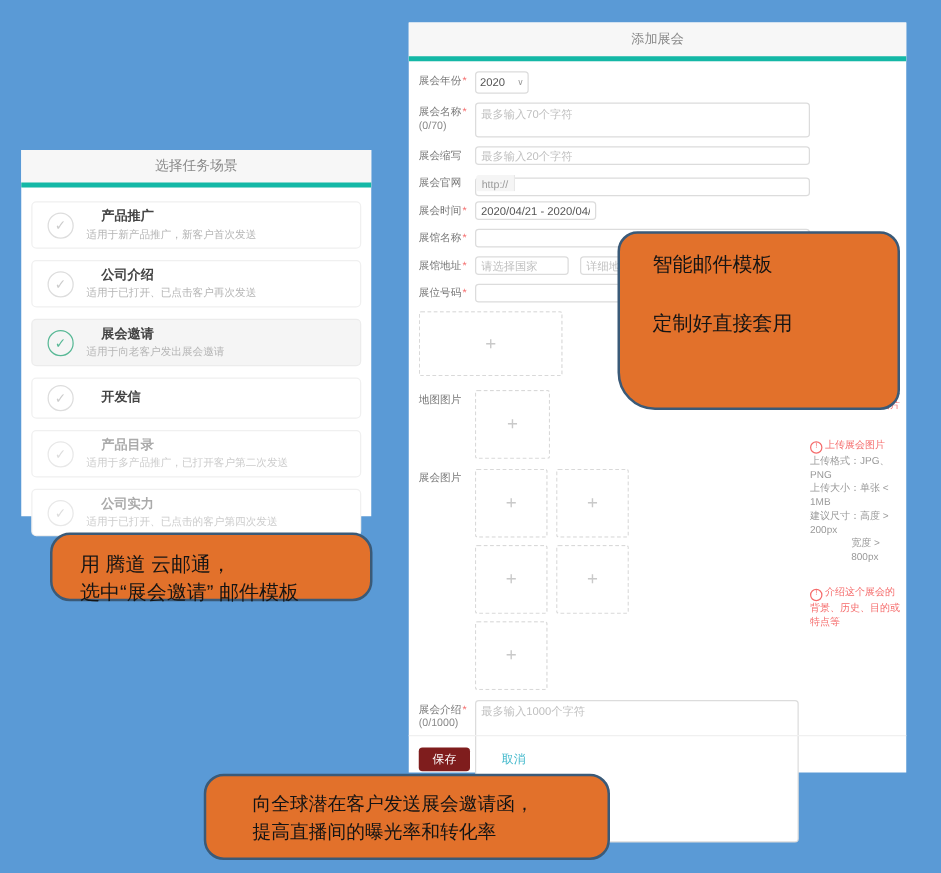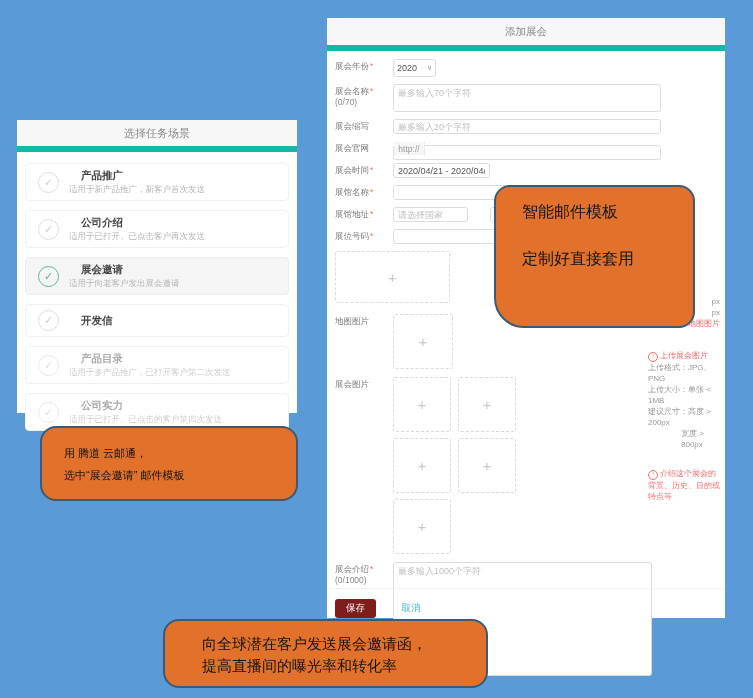--- a/index.html
+++ b/index.html
@@ -1,21 +1,21 @@
 <!DOCTYPE html>
 <html><head>
 <meta charset="utf-8">
 <style>
   html,body{margin:0;padding:0;}
   body{background:#5a9ad6;font-family:"Liberation Sans","DejaVu Sans",sans-serif;}
   .stage{position:relative;width:753px;height:698px;background:#5a9ad6;overflow:hidden;}
 
   
   .panel{position:absolute;background:#fff;z-index:1;}
-  .panel-head{background:#f7f7f7;border-bottom:6px solid #14b8a6;text-align:center;color:#8a8a8a;}
+  .panel-head{background:#f7f7f7;border-bottom:4px solid #14b8a6;text-align:center;color:#8a8a8a;}
 
   
   .scenario{left:17px;top:120px;width:280px;height:293px;}
   .scenario .panel-head{height:26px;line-height:26px;font-size:11px;}
   .scenario .items{padding:11px 8px 0 8px;}
   .card{display:flex;align-items:center;border:1px solid #f0f0f0;border-radius:4px;
         padding:5px 8px;margin-bottom:9px;background:#fff;cursor:pointer;}
   .card.selected{background:#f5f5f5;border-color:#ececec;}
   .circle{width:19px;height:19px;border-radius:50%;border:1px solid #ddd;flex-shrink:0;
           display:flex;align-items:center;justify-content:center;color:#ccc;font-size:11px;margin:0 10px 0 4px;}
@@ -24,21 +24,21 @@
   .card .t{font-size:10.5px;line-height:13px;color:#444;font-weight:bold;margin-left:12px;}
   .card .d{font-size:8.5px;line-height:11px;color:#b5b5b5;margin-top:2px;}
   .card .d:empty{display:none;}
   .card.disabled .t{color:#aaa;font-weight:bold;}
   .card.disabled .d{color:#ccc;}
 
   
   .form-panel{left:327px;top:18px;width:398px;height:600px;}
   .form-panel .panel-head{height:27px;line-height:27px;font-size:10.5px;}
   .rows{padding:8px 8px 0 8px;}
-  .row{display:flex;margin-bottom:7px;gap:13px;}
+  .row{display:flex;margin-bottom:7px;}
   .lbl{width:45px;flex-shrink:0;font-size:8.5px;color:#777;line-height:11px;padding-top:2px;}
   .req{color:#f56c6c;margin-left:1px;}
   .cnt{color:#888;}
   input,textarea{font-family:inherit;font-size:9px;color:#555;border:1px solid #dcdcdc;border-radius:3px;
                  padding:2px 4px;outline:none;box-sizing:border-box;background:#fff;}
   input::placeholder,textarea::placeholder{color:#c0c0c0;}
   .in-std{width:268px;height:15px;}
   .in-time{width:97px;height:15px;}
   .in-country{width:75px;height:15px;margin-right:9px;}
   .in-detail{width:90px;height:15px;}
@@ -67,24 +67,24 @@
   .introhint{left:321px;top:450px;width:72px;}
   .expohint{left:321px;top:332px;width:74px;}
   .footer{position:absolute;left:0;right:0;top:570px;border-top:1px solid #f0f0f0;padding:8px 0 0 8px;}
   .btn-save{display:inline-block;background:#7f1d1d;color:#fff;font-size:9.5px;border:none;border-radius:3px;
             padding:3px 11px;cursor:pointer;font-family:inherit;}
   .btn-cancel{display:inline-block;background:none;border:none;color:#41b8cb;font-size:9.5px;
               margin-left:15px;cursor:pointer;font-family:inherit;}
 
   
   .callout{position:absolute;background:#e2712b;border:2px solid #3a5a78;color:#141414;z-index:10;box-sizing:border-box;}
-  .co-template{left:494px;top:185px;width:201px;height:143px;border-radius:16px 16px 16px 30px;
+  .co-template{left:494px;top:185px;width:226px;height:143px;border-radius:16px 16px 16px 30px;
                padding:15px 8px 0 26px;font-size:16px;}
   .co-template .co-line{margin-bottom:26px;}
-  .co-choice{left:40px;top:426px;width:258px;height:75px;border-radius:16px;padding:14px 0 0 22px;font-size:11px;line-height:22px;}
+  .co-choice{left:40px;top:426px;width:258px;height:55px;border-radius:16px;padding:14px 0 0 22px;font-size:16px;line-height:22px;}
   .co-goal{left:163px;top:619px;width:325px;height:69px;border-radius:16px;padding:12px 0 0 37px;font-size:15px;line-height:22px;}
 </style>
 </head>
 <body>
 
 <div class="stage">
 
   <section class="panel scenario">
     <div class="panel-head">选择任务场景</div>
     <div class="items">

